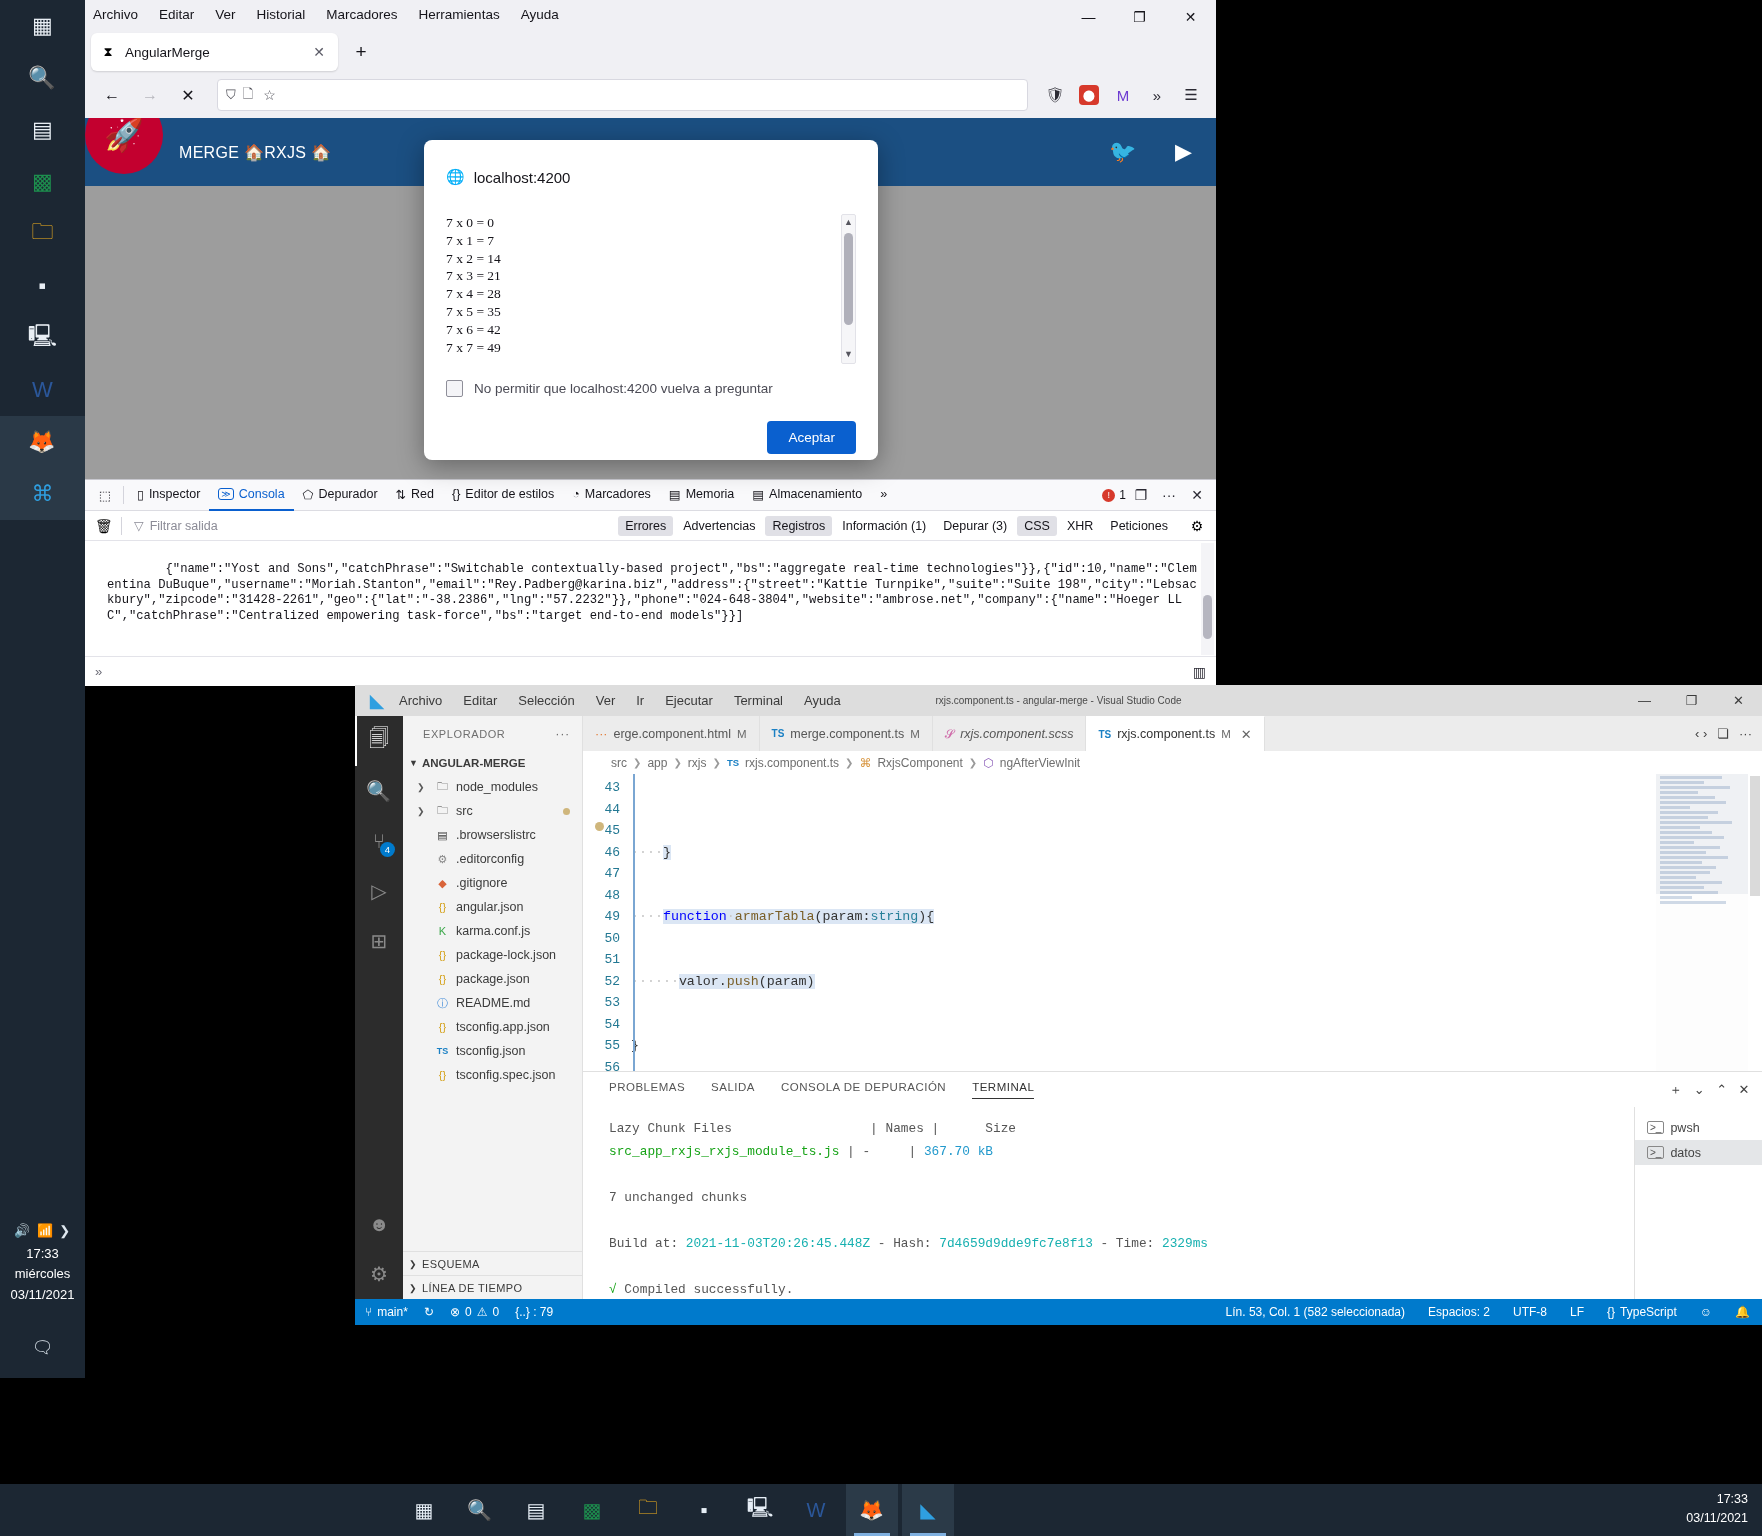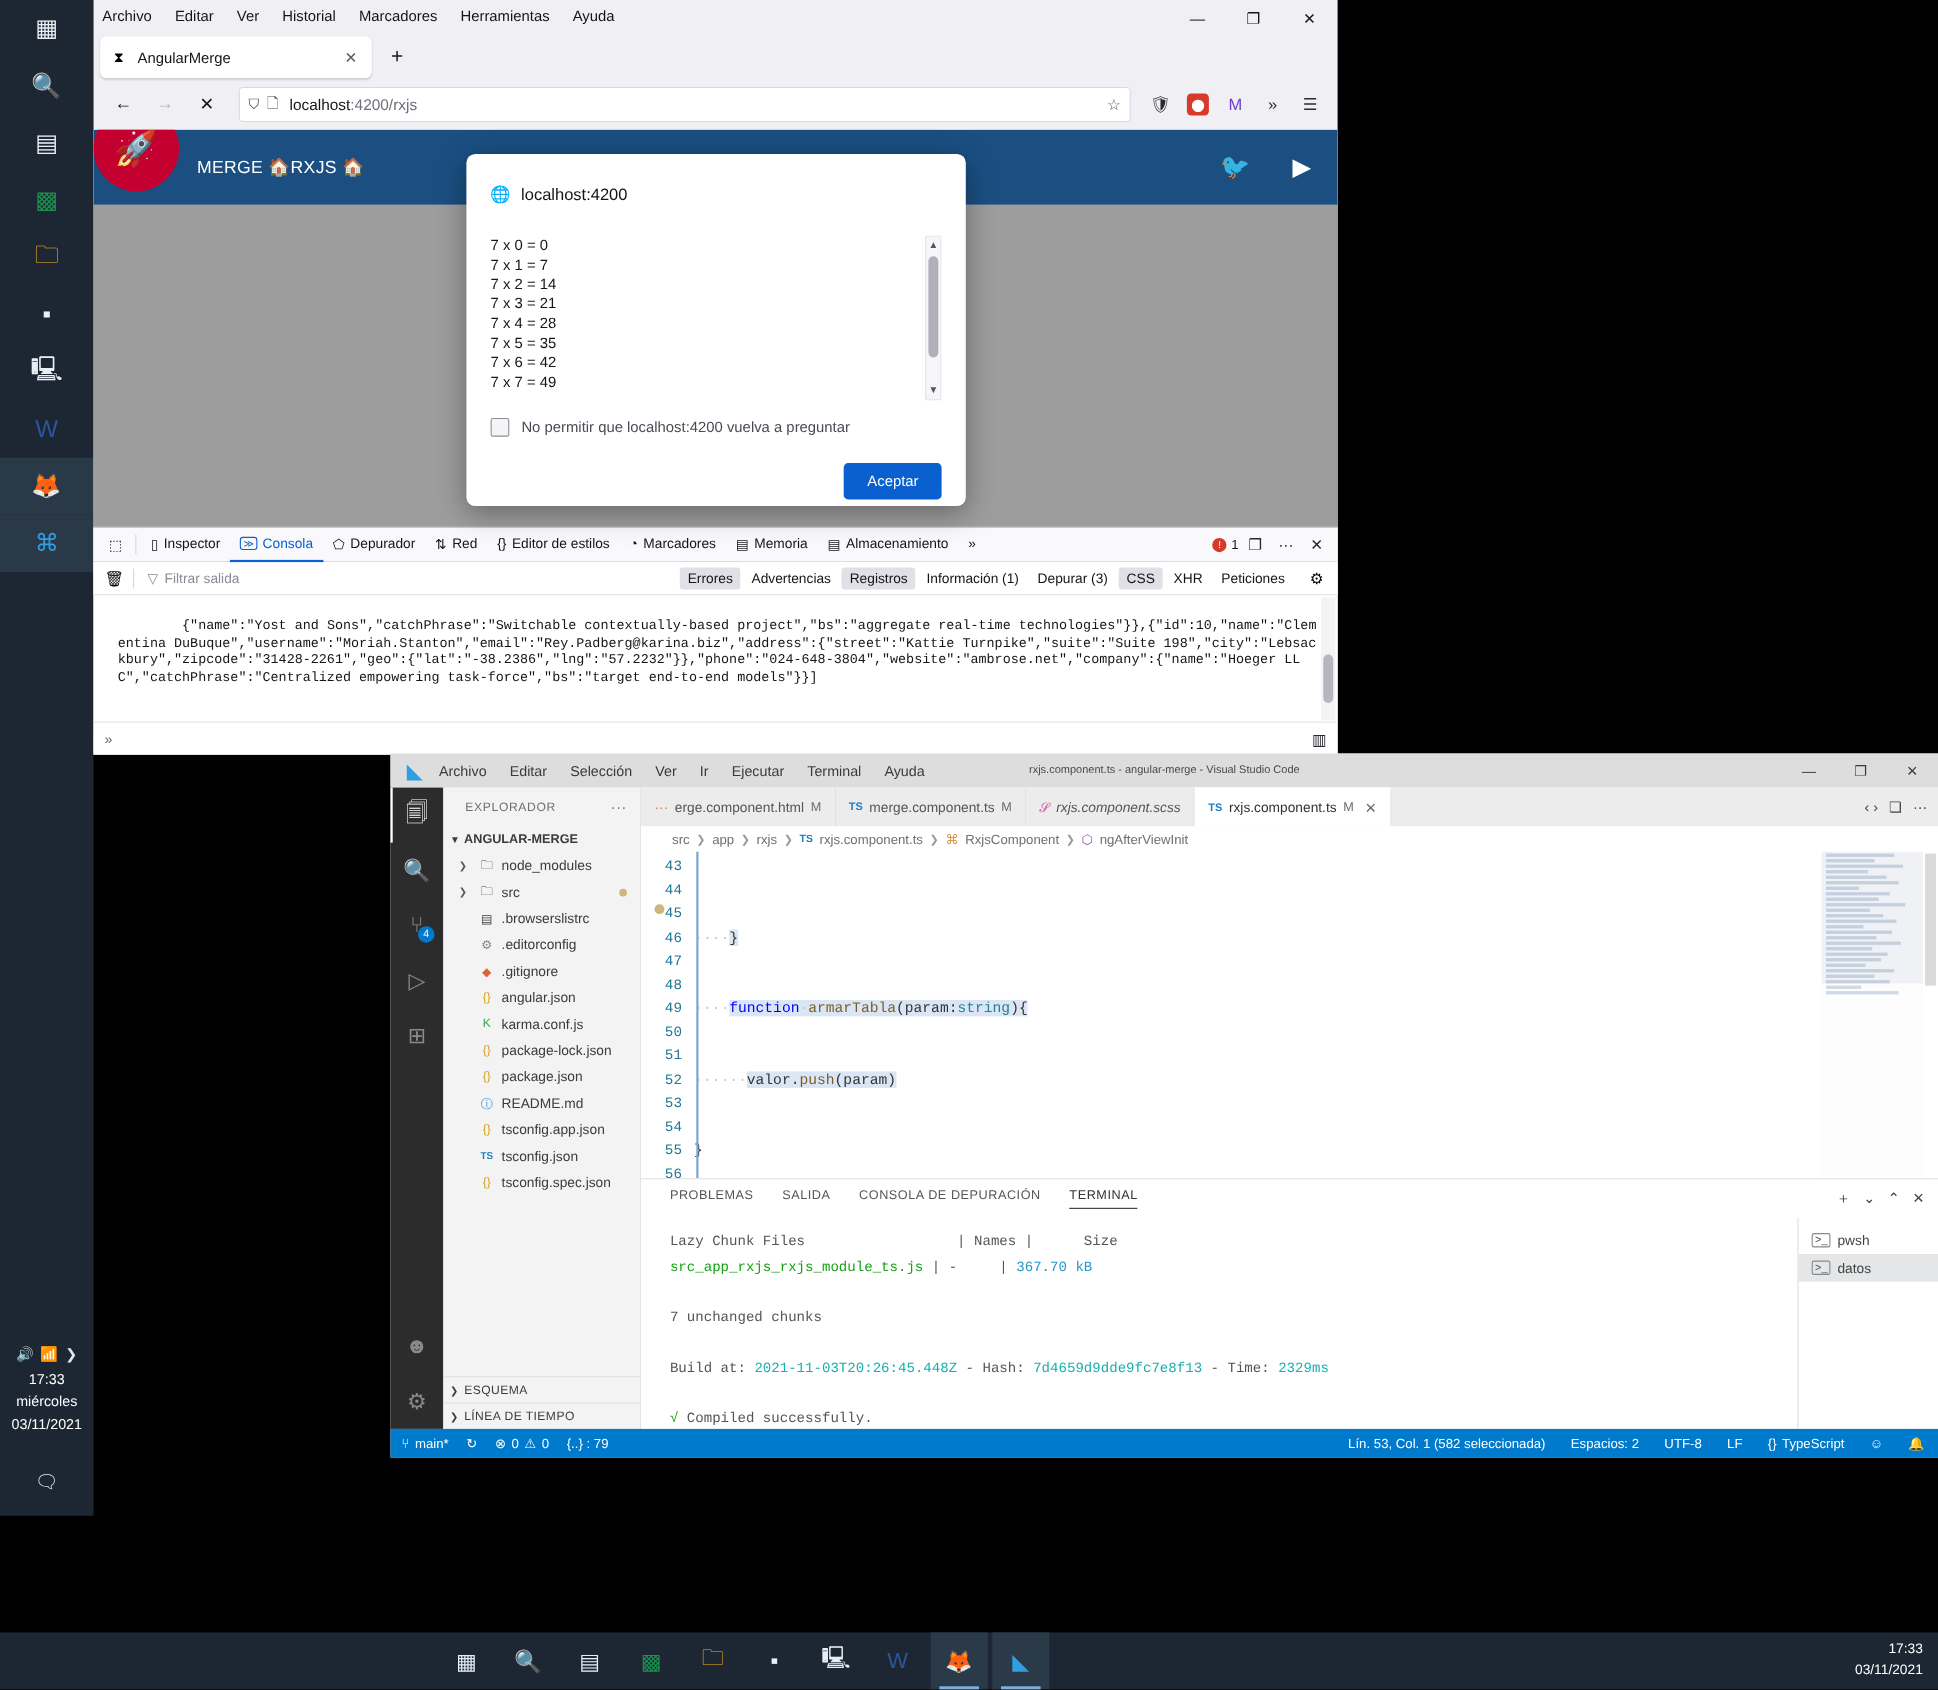--- a/index.html
+++ b/index.html
@@ -51,21 +51,21 @@
   .app-header { height:68px; background:#1b4f82; display:flex; align-items:center; position:relative; }
   .rocket { position:absolute; left:0px; top:-22px; width:78px; height:78px; border-radius:50%; background:#c3002f; display:flex; align-items:center; justify-content:center; font-size:32px; }
   .app-title { margin-left:94px; color:#fff; font-size:16px; letter-spacing:.3px; display:flex; align-items:center; gap:6px; }
   .app-social { position:absolute; right:24px; display:flex; gap:38px; color:#fff; font-size:22px; }
 
   .ff-status { position:absolute; left:0; bottom:0; width:295px; height:22px; background:#f0f0f4; border-top:1px solid #d3d3da; border-right:1px solid #d3d3da; display:flex; align-items:center; padding-left:6px; font-size:11.5px; color:#3b3b45; }
 
   
   .modal { position:absolute; left:339px; top:140px; width:454px; height:320px; background:#fff; border-radius:8px; box-shadow:0 6px 26px rgba(0,0,0,.35); padding:20px 22px 0 22px; }
   .modal-head { display:flex; align-items:center; gap:9px; font-size:15px; color:#15141a; margin-top:8px; }
-  .modal-body { position:relative; margin-top:28px; height:150px; font-size:13.5px; color:#15141a; line-height:17.8px; overflow:hidden; padding-right:22px; }
+  .modal-body { position:relative; margin-top:28px; height:150px; font-size:13.5px; color:#15141a; line-height:17.8px; overflow:hidden; padding-right:22px;font-family:Liberation Serif, serif; }
   .modal-body .ln { white-space:pre; }
   .m-scroll { position:absolute; right:0; top:0; width:15px; height:150px; background:#f6f6f8; border:1px solid #e2e2e8; border-radius:2px; }
   .m-scroll .arrow { height:16px; display:flex; align-items:center; justify-content:center; font-size:9px; color:#55555e; }
   .m-scroll .thumb { position:absolute; top:18px; left:2px; width:9px; height:92px; background:#b0b0ba; border-radius:5px; }
   .m-scroll .arrow.bot { position:absolute; bottom:0; left:0; right:0; }
   .modal-check { display:flex; align-items:center; gap:11px; margin-top:16px; font-size:13.5px; color:#4b4b55; }
   .cbox { width:17px; height:17px; border:1px solid #8f8f99; border-radius:2px; background:#f4f4f7; }
   .modal-foot { display:flex; justify-content:flex-end; margin-top:24px; }
   .btn-primary { background:#0a60cf; color:#fff; border:none; border-radius:4px; height:33px; padding:0 21px; font-size:13.5px; font-family:inherit; }
 
@@ -229,21 +229,20 @@
       <div class="ff-newtab">+</div>
     </div>
 
     <div class="ff-navbar">
       <div class="nav-btn">←</div>
       <div class="nav-btn dim">→</div>
       <div class="nav-btn">✕</div>
       <div class="urlbar">
         <span class="shield">⛉</span>
         <span class="page">🗋</span>
-        <span class="urltext"><span>localhost</span><span class="dim">:4200/rxjs</span></span>
         <span class="star">☆</span>
       </div>
       <div class="nav-ext">🛡</div>
       <div class="nav-ext">
           <span class="pill-red">⬤</span>
         </div>
       <div class="nav-ext" style="color:#6d3bd1">M</div>
       <div class="nav-ext">»</div>
       <div class="nav-ext">☰</div>
     </div>

